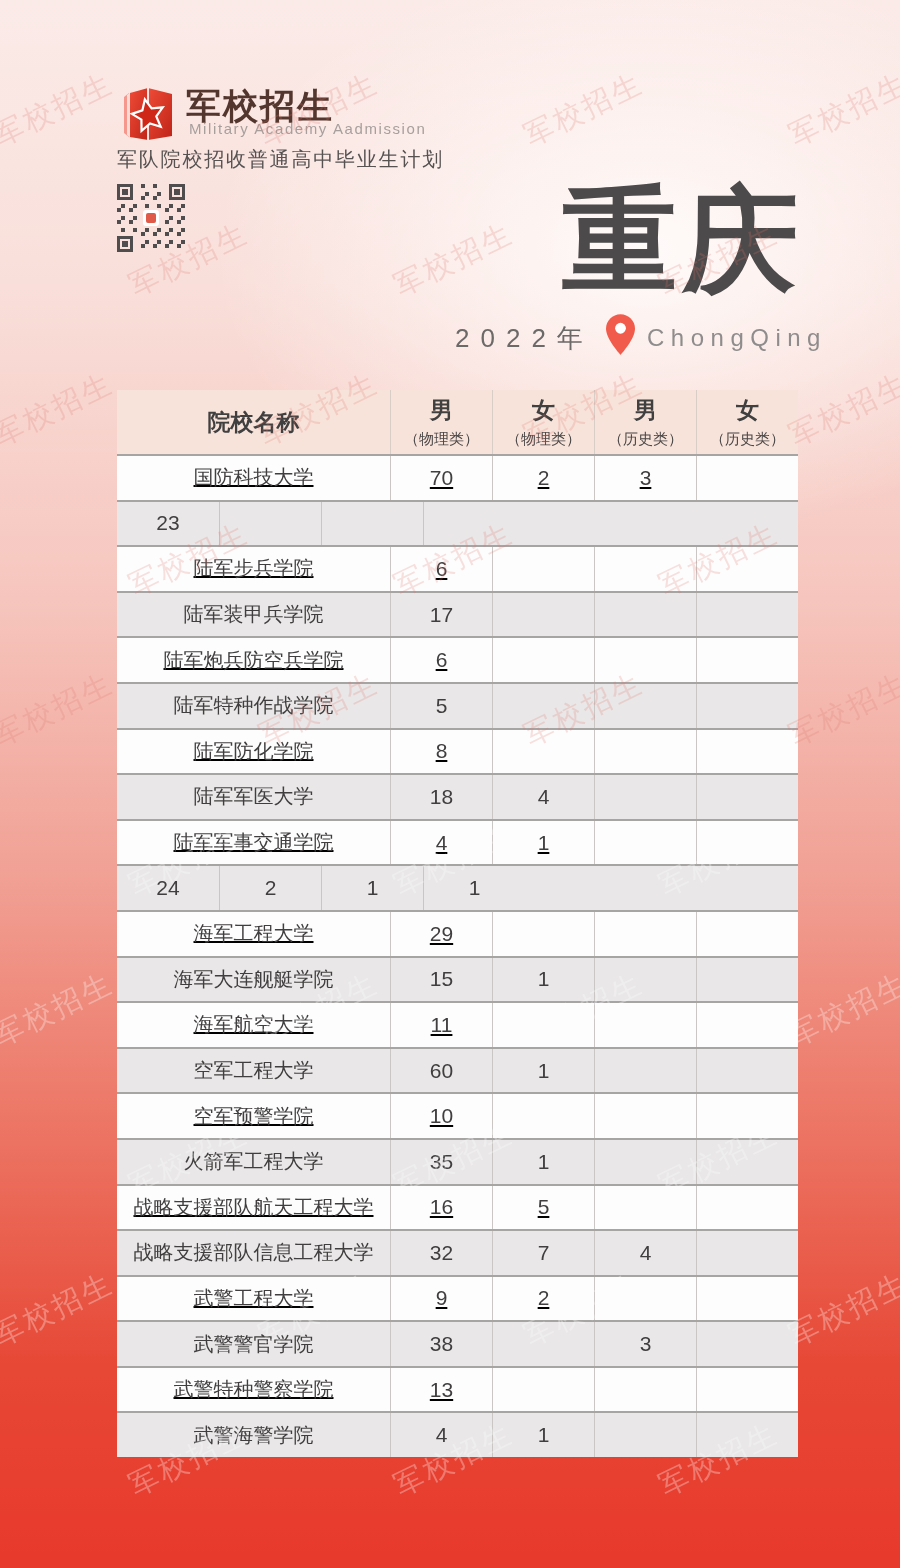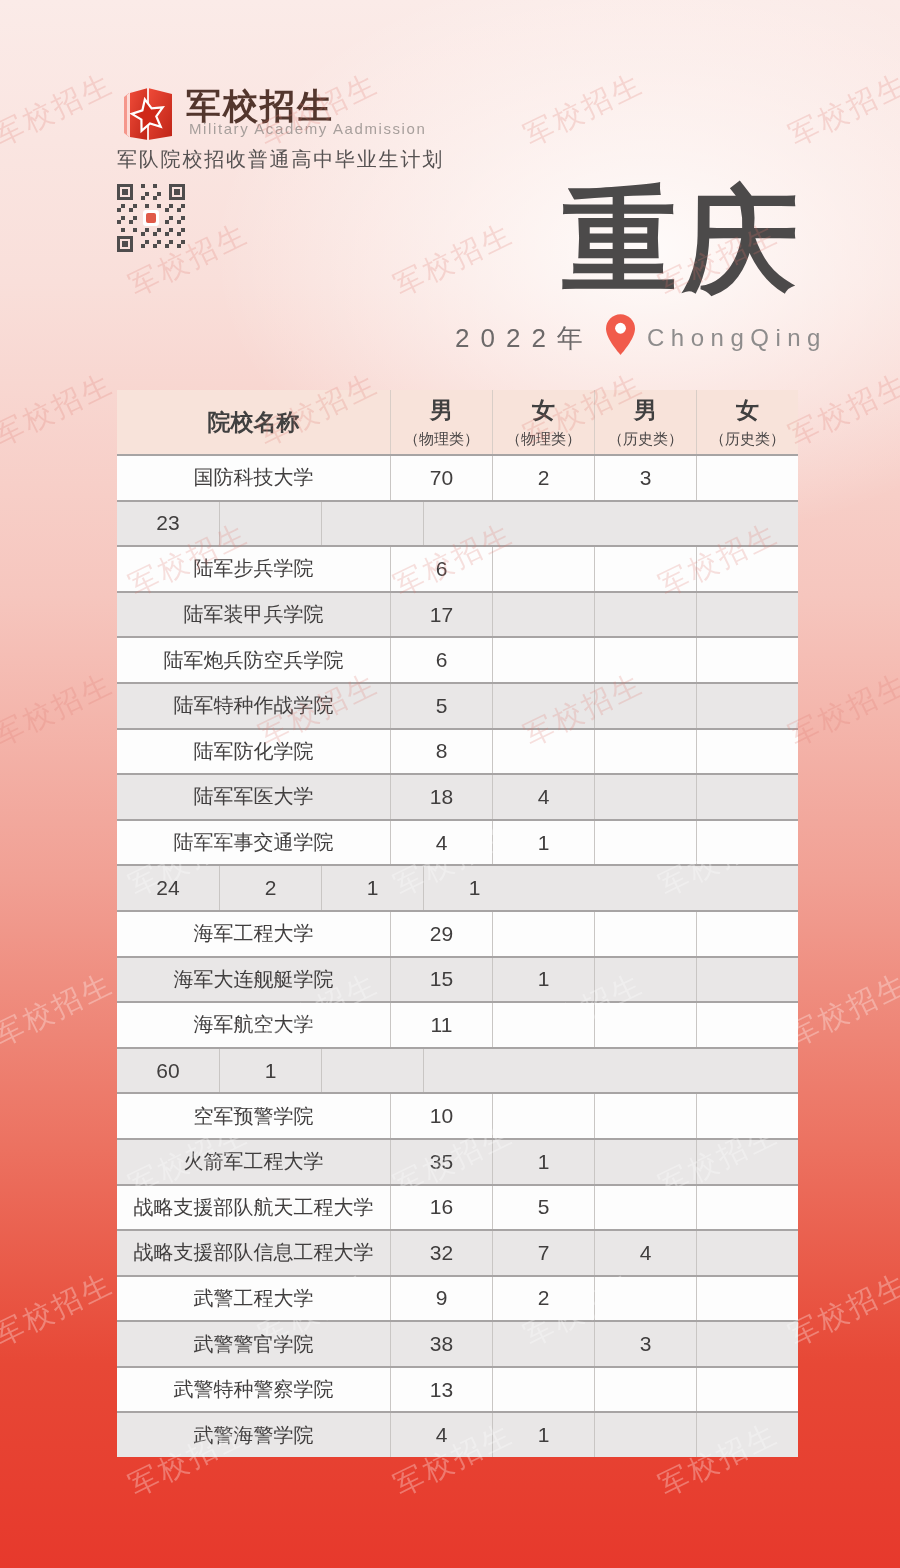--- a/index.html
+++ b/index.html
@@ -34,21 +34,21 @@
   .pinyin{position:absolute;left:647px;top:324px;font-size:24px;color:#8e8c8c;letter-spacing:6.5px;}
   
   .table{position:absolute;left:117px;top:390px;width:681px;z-index:2;}
   .thead{display:flex;height:64px;background:#f8e3da;}
   .th{display:flex;flex-direction:column;justify-content:center;align-items:center;box-sizing:border-box;}
   .th+.th{border-left:1px solid #d9cec7;}
   .th .lbl{font:700 23px "Liberation Serif",serif;color:#404040;}
   .th .sub{font:400 15px "Liberation Serif",serif;color:#4a4747;margin-top:4px;}
   .c0{width:273px;} .cN{width:102px;}
   .tr{display:flex;height:45.6px;box-sizing:border-box;border-top:2px solid #a7a4a4;}
-  .tr.plain{background:#fdfdfd;} .tr.shaded{background:#e9e7e7;}
+  .tr.plain{background:#fdfdfd;text-decoration:underline;} .tr.shaded{background:#e9e7e7;}
   .td{display:flex;align-items:center;justify-content:center;box-sizing:border-box;
     font-size:20px;color:#403e3e;}
   .td+.td{border-left:1px solid #c9c6c4;}
   .td.num{font-size:21px;}
   
   .wm-layer{position:absolute;left:0;top:0;width:900px;height:1568px;z-index:5;pointer-events:none;}
   .wm{position:absolute;font-size:29px;letter-spacing:3px;white-space:nowrap;
     transform:rotate(-26deg);font-weight:400;}
 </style>
 </head>
@@ -240,20 +240,21 @@
           <div class="td num cN"></div>
         </div>
         <div class="tr plain">
           <div class="td name c0">海军航空大学</div>
           <div class="td num cN">11</div>
           <div class="td num cN"></div>
           <div class="td num cN"></div>
           <div class="td num cN"></div>
         </div>
         <div class="tr shaded">
+          <div class="td name c0">空军工程大学</div>
           <div class="td num cN">60</div>
           <div class="td num cN">1</div>
           <div class="td num cN"></div>
           <div class="td num cN"></div>
         </div>
         <div class="tr plain">
           <div class="td name c0">空军预警学院</div>
           <div class="td num cN">10</div>
           <div class="td num cN"></div>
           <div class="td num cN"></div>

